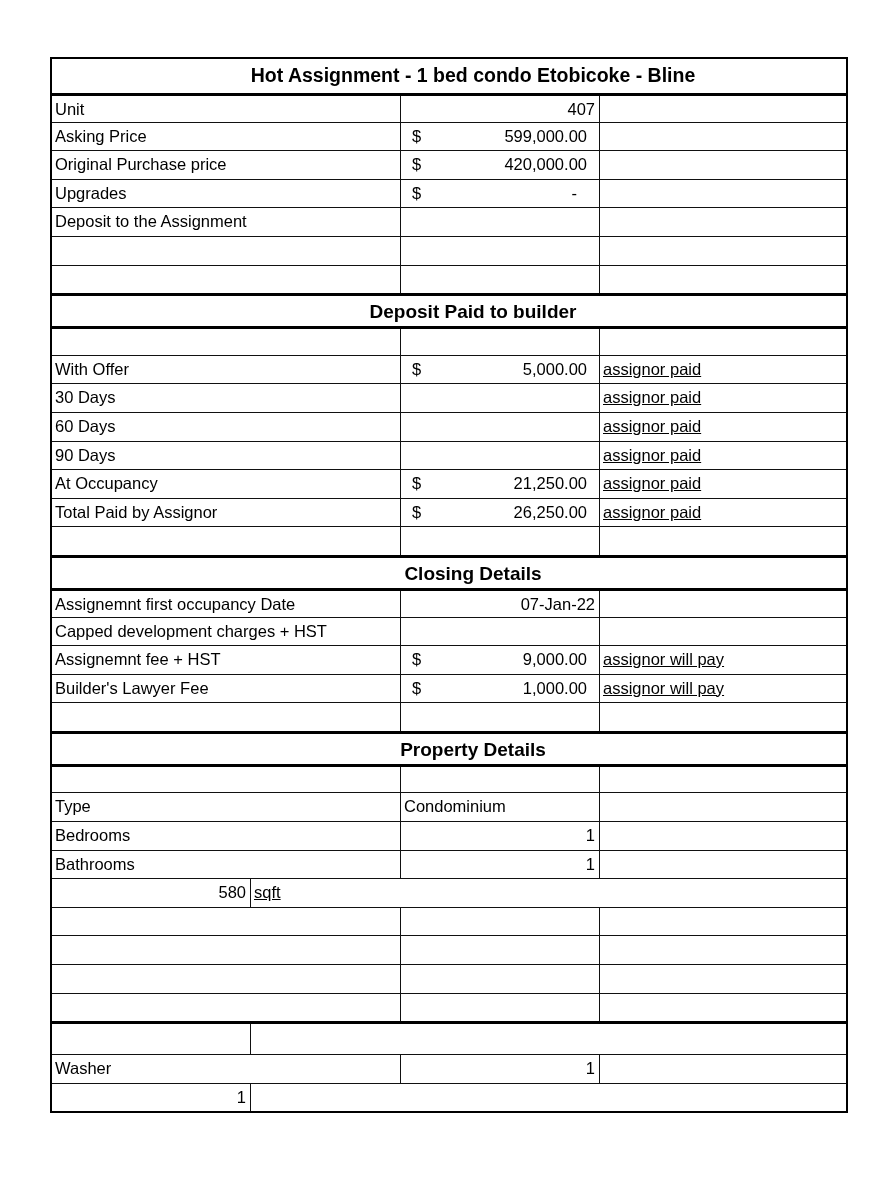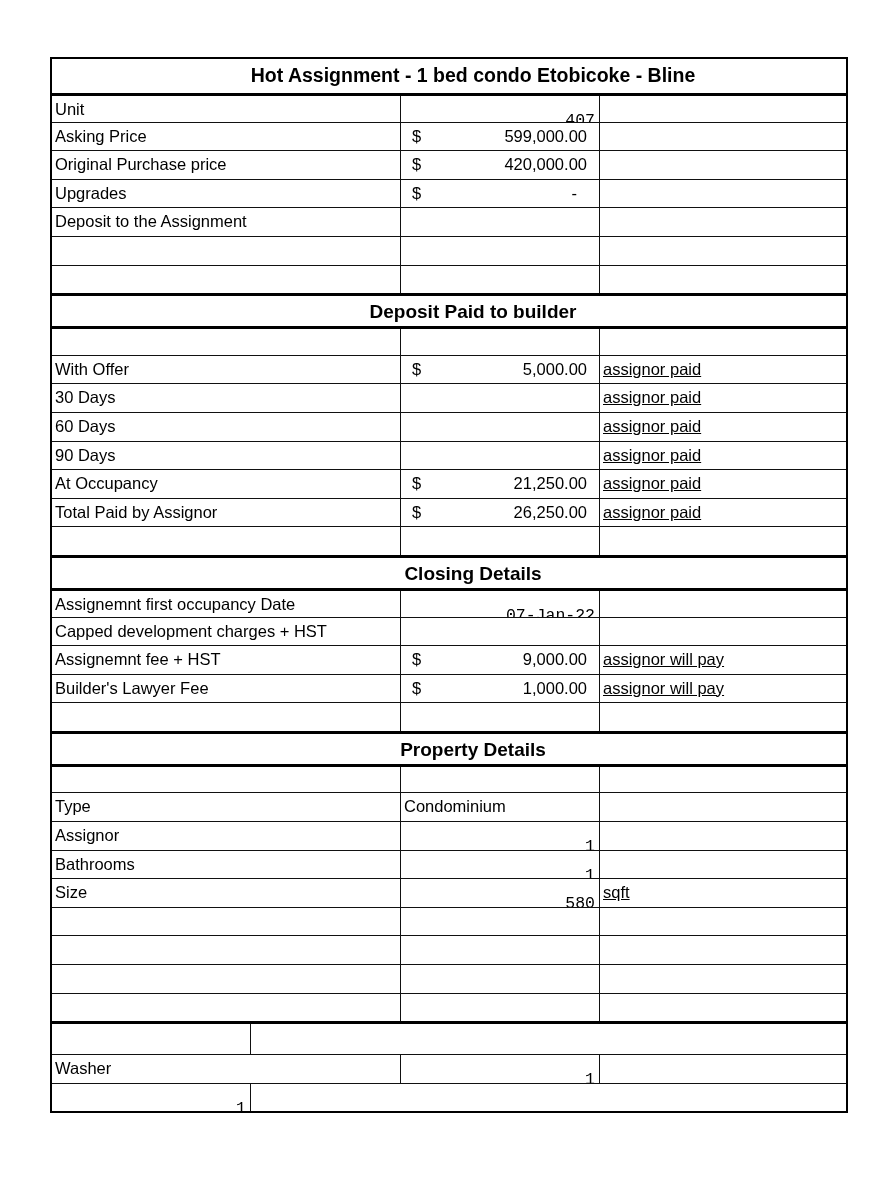--- a/index.html
+++ b/index.html
@@ -18,21 +18,21 @@
     .c2 { width: 199px; border-right: 1.5px solid #111; position: relative; }
     .c3 { flex: 1; padding-left: 3px; text-decoration: underline; }
     .header { height: 33px; justify-content: flex-start; padding-left: 48px; }
     .header .htext { width: 100%; text-align: center; font-weight: bold; font-size: 19px; line-height: 31px; }
     .title { height: 34px; }
     .title .htext { font-size: 19.5px; line-height: 32px; }
     .bonus { height: 33px; }
     .bonus .c1 { font-weight: bold; font-size: 20px; line-height: 31px; }
     .dollar { position: absolute; left: 11px; top: 0; }
     .amt { position: absolute; right: 12px; top: 0; text-align: center; }
-    .num { position: absolute; right: 4px; top: 12px; font-family: Liberation Mono, monospace; }
+    .num { position: absolute; right: 4px; top: 0; }
     .left { position: absolute; left: 3px; top: 0; }
   </style>
 </head>
 <body>
 
 <div class="sheet">
 
   <div class="row header title">
     <div class="cell htext">Hot Assignment - 1 bed condo Etobicoke - Bline</div>
   </div>
@@ -183,35 +183,34 @@
     <div class="cell c3"></div>
   </div>
   <div class="row">
     <div class="cell c1">Type</div>
     <div class="cell c2">
         <span class="left">Condominium</span>
       </div>
     <div class="cell c3"></div>
   </div>
   <div class="row">
-    <div class="cell c1">Assignor</div>
+    <div class="cell c1">Bedrooms</div>
     <div class="cell c2">
         <span class="num">1</span>
       </div>
     <div class="cell c3"></div>
   </div>
   <div class="row">
     <div class="cell c1">Bathrooms</div>
     <div class="cell c2">
         <span class="num">1</span>
       </div>
     <div class="cell c3"></div>
   </div>
   <div class="row">
-    <div class="cell c1">Size</div>
     <div class="cell c2">
         <span class="num">580</span>
       </div>
     <div class="cell c3">sqft</div>
   </div>
   <div class="row">
     <div class="cell c1"></div>
     <div class="cell c2"></div>
     <div class="cell c3"></div>
   </div>

